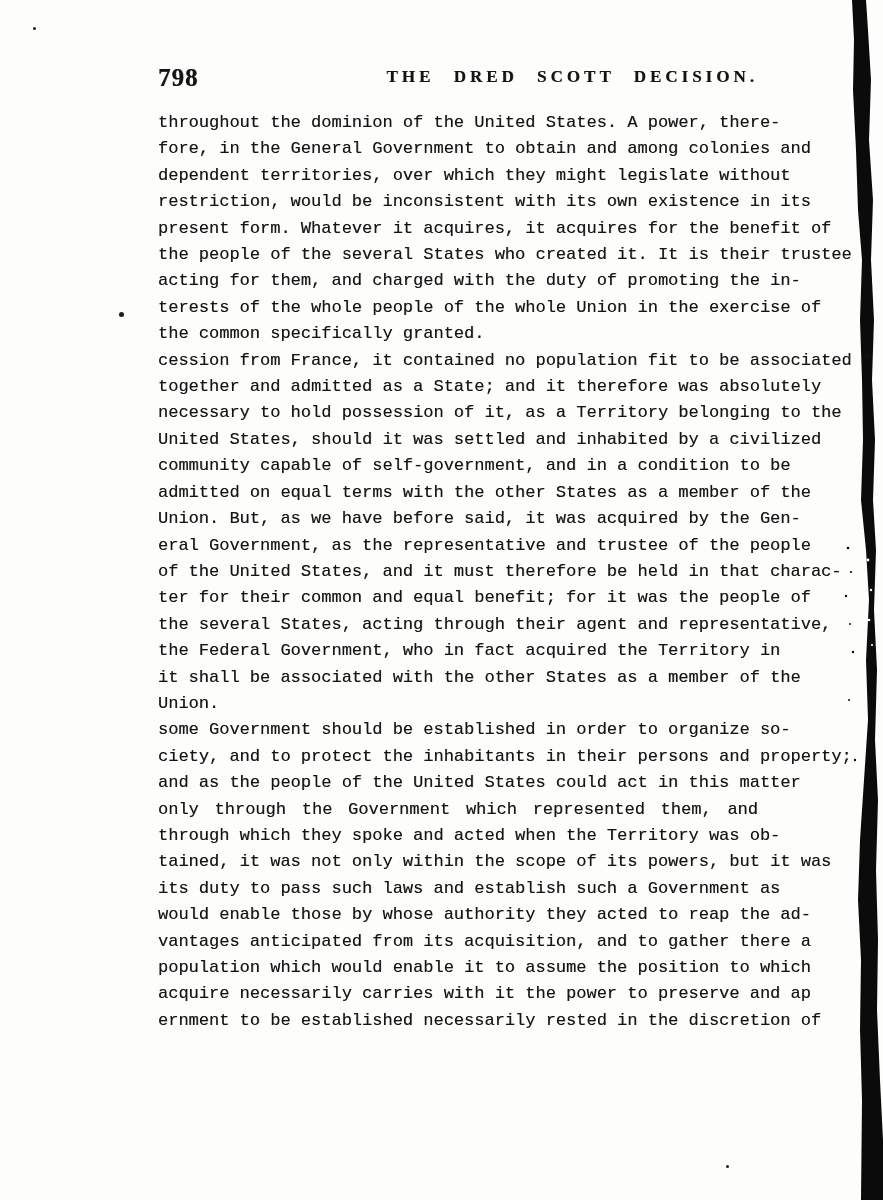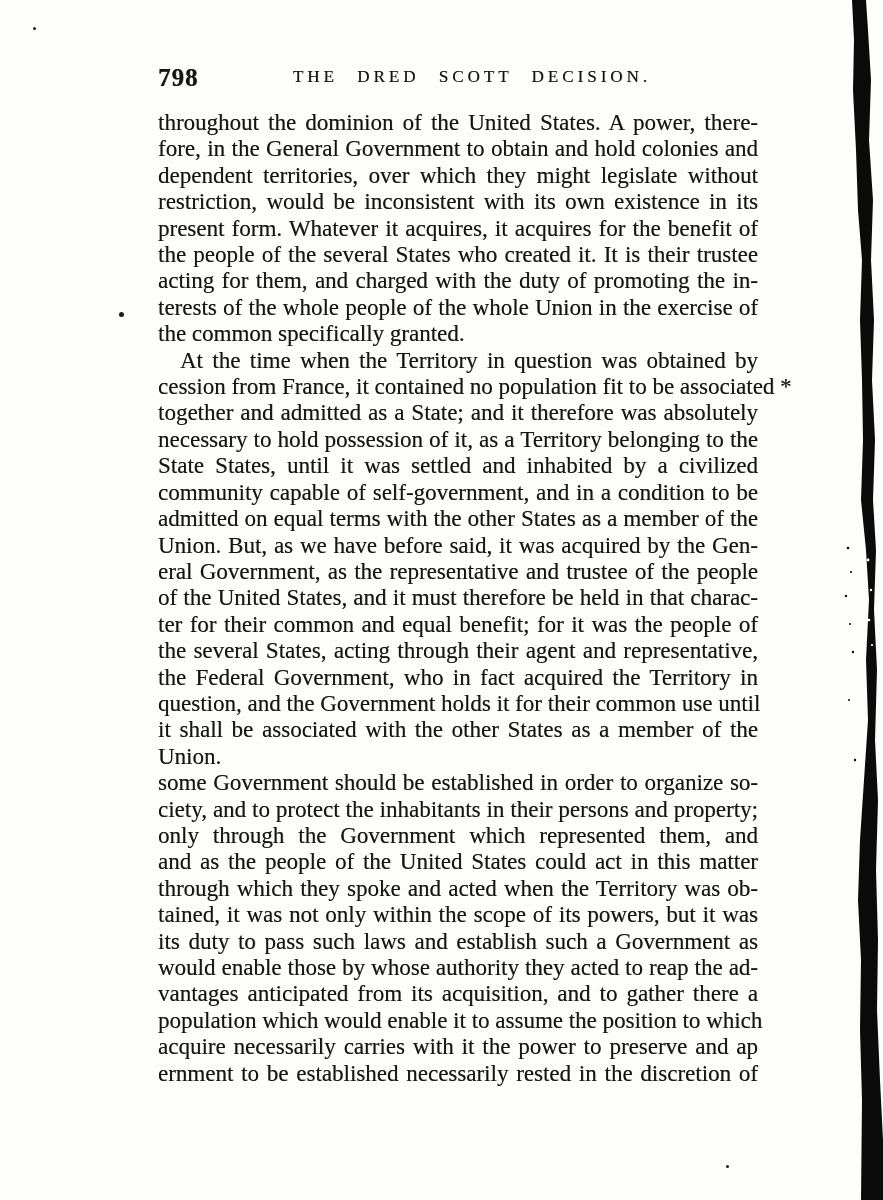--- a/index.html
+++ b/index.html
@@ -25,39 +25,40 @@
     position: absolute;
     left: 0;
     top: 0;
     font-size: 25px;
     font-weight: bold;
     letter-spacing: 1px;
     text-shadow: 0.4px 0.4px 0 rgba(0,0,0,0.55);
   }
   .title {
     display: block;
-    text-align: center;
+    text-align: right;
     text-indent: 28px;
     padding-top: 3px;
     font-size: 17px;
-    font-weight: normal;
+    font-weight: bold;
     letter-spacing: 4px;
     word-spacing: 11px;
     text-shadow: 0.4px 0.4px 0 rgba(0,0,0,0.5);
     white-space: nowrap;
   }
   
   .text-block {
     position: absolute;
     left: 158px;
     top: 110px;
     width: 600px;
-    font-size: 23px;
+    font-size: 17px;
     line-height: 26.4px;
     text-shadow: 0.35px 0.35px 0 rgba(0,0,0,0.45);
+    font-family: Liberation Mono, monospace;
   }
   .line {
     text-align: justify;
     text-align-last: justify;
     text-justify: inter-word;
     white-space: nowrap;
   }
   .line.no-just { text-align-last: left; }
   .line.indent { text-indent: 22px; }
   
@@ -106,52 +107,50 @@
   <div class="speck s3"></div>
 
   <header class="running-head">
     <span class="pagenum">798</span>
     <span class="title">THE DRED SCOTT DECISION.</span>
   </header>
 
   <main class="text-block">
       <div class="paragraph">
         <div class="line">throughout the dominion of the United States. A power, there-</div>
-        <div class="line">fore, in the General Government to obtain and hold colonies and</div>
+        <div class="line">fore, in the General Government to obtain and among colonies and</div>
         <div class="line">dependent territories, over which they might legislate without</div>
         <div class="line">restriction, would be inconsistent with its own existence in its</div>
         <div class="line">present form. Whatever it acquires, it acquires for the benefit of</div>
         <div class="line">the people of the several States who created it. It is their trustee</div>
         <div class="line">acting for them, and charged with the duty of promoting the in-</div>
         <div class="line">terests of the whole people of the whole Union in the exercise of</div>
         <div class="line no-just">the common specifically granted.</div>
       </div>
       <div class="paragraph">
-        <div class="line indent">At the time when the Territory in question was obtained by</div>
         <div class="line">cession from France, it contained no population fit to be associated *</div>
         <div class="line">together and admitted as a State; and it therefore was absolutely</div>
         <div class="line">necessary to hold possession of it, as a Territory belonging to the</div>
-        <div class="line">State States, until it was settled and inhabited by a civilized</div>
+        <div class="line">United States, should it was settled and inhabited by a civilized</div>
         <div class="line">community capable of self-government, and in a condition to be</div>
         <div class="line">admitted on equal terms with the other States as a member of the</div>
         <div class="line">Union. But, as we have before said, it was acquired by the Gen-</div>
         <div class="line">eral Government, as the representative and trustee of the people</div>
         <div class="line">of the United States, and it must therefore be held in that charac-</div>
         <div class="line">ter for their common and equal benefit; for it was the people of</div>
         <div class="line">the several States, acting through their agent and representative,</div>
         <div class="line">the Federal Government, who in fact acquired the Territory in</div>
-        <div class="line">question, and the Government holds it for their common use until</div>
         <div class="line">it shall be associated with the other States as a member of the</div>
         <div class="line no-just">Union.</div>
       </div>
       <div class="paragraph">
         <div class="line">some Government should be established in order to organize so-</div>
         <div class="line">ciety, and to protect the inhabitants in their persons and property;</div>
+        <div class="line">and as the people of the United States could act in this matter</div>
         <div class="line">only through the Government which represented them, and</div>
-        <div class="line">and as the people of the United States could act in this matter</div>
         <div class="line">through which they spoke and acted when the Territory was ob-</div>
         <div class="line">tained, it was not only within the scope of its powers, but it was</div>
         <div class="line">its duty to pass such laws and establish such a Government as</div>
         <div class="line">would enable those by whose authority they acted to reap the ad-</div>
         <div class="line">vantages anticipated from its acquisition, and to gather there a</div>
         <div class="line">population which would enable it to assume the position to which</div>
         <div class="line">acquire necessarily carries with it the power to preserve and ap</div>
         <div class="line">ernment to be established necessarily rested in the discretion of</div>
       </div>
     </main>

